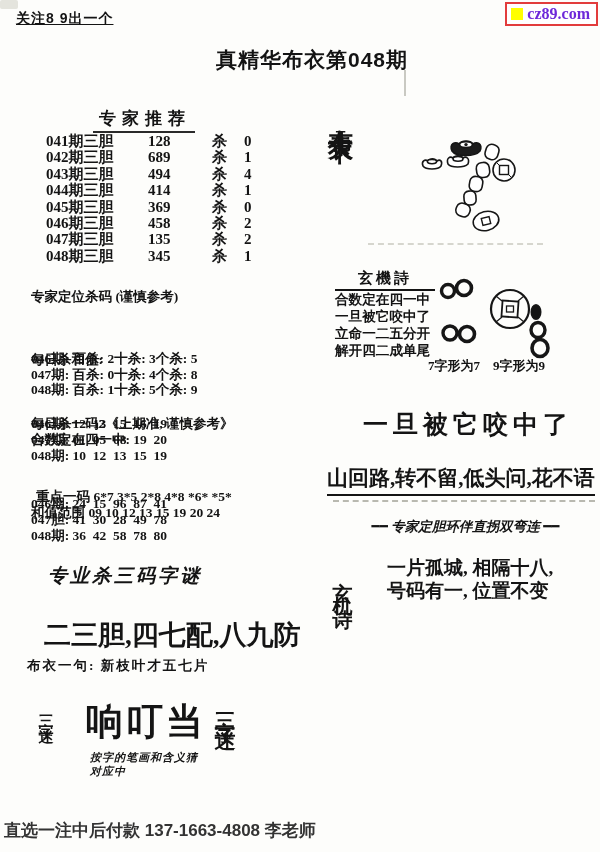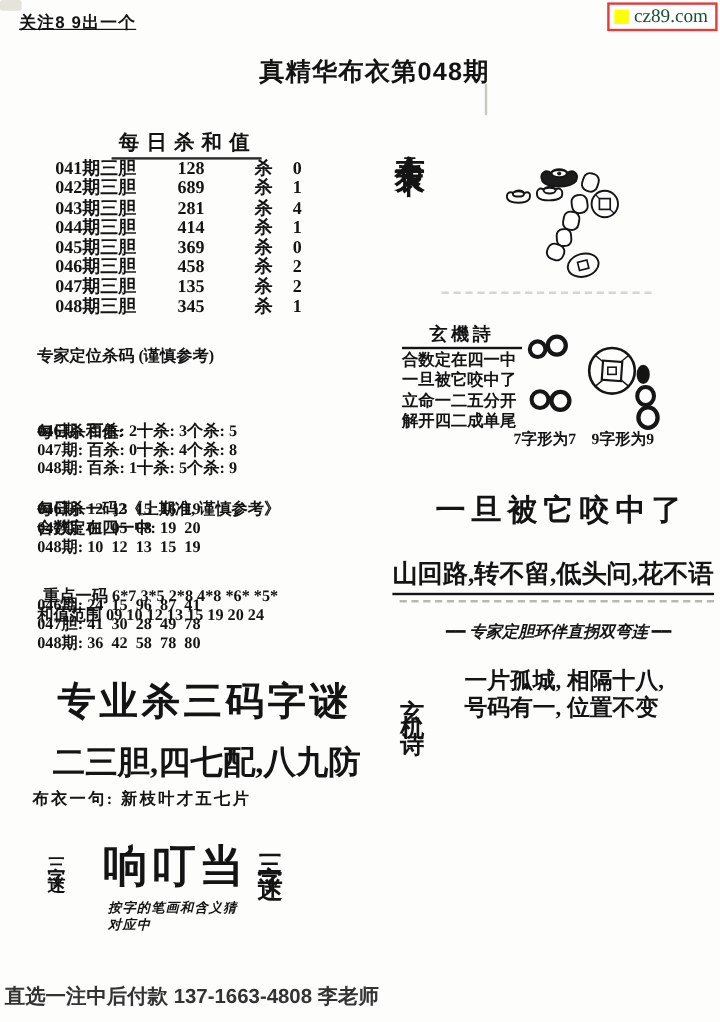--- a/index.html
+++ b/index.html
@@ -6,21 +6,21 @@
   .page{position:relative;width:600px;height:852px;background:#fdfdfb;overflow:hidden;
         font-family:"Liberation Serif","DejaVu Serif",serif;color:#141414;}
   .abs{position:absolute;}
 
   
   .focus-note{left:16px;top:10px;font-family:"Liberation Sans","DejaVu Sans",sans-serif;
               font-size:14px;font-weight:bold;text-decoration:underline;letter-spacing:1px;}
   .site-badge{right:2px;top:2px;display:flex;align-items:center;gap:4px;
               border:2px solid #e23c3c;padding:1px 6px 1px 4px;background:#fff;}
   .site-badge .sq{width:12px;height:12px;background:#ffff00;display:inline-block;}
-  .site-badge .nm{color:#14532d;font-size:16px;font-weight:normal;}
+  .site-badge .nm{color:#6d28d9;font-size:16px;font-weight:bold;}
   .page-title{left:12px;top:46px;width:600px;text-align:center;
               font-family:"Liberation Sans","DejaVu Sans",sans-serif;
               font-size:21px;font-weight:bold;letter-spacing:1px;}
 
   
   .art1{left:404px;top:70px;width:2px;height:26px;background:#c9c9c2;}
   .art2{left:0;top:0;width:18px;height:9px;background:#d8d8d0;opacity:.7;border-radius:2px;}
   .art3{left:368px;top:243px;width:175px;border-top:2px dashed #d6d6ce;}
   .dotted-div{left:333px;top:500px;width:262px;border-top:2px dashed #b9b9b0;}
 
@@ -35,21 +35,21 @@
   .small-block{font-size:13.5px;font-weight:bold;line-height:15.4px;white-space:pre;}
   .pk-title{left:31px;top:289px;}
   .pk-rows{left:31px;top:305px;}
   .dks-title{left:31px;top:352px;}
   .dks-rows{left:31px;top:368px;line-height:16px;}
   .dk1{left:31px;top:416px;}
   .dkt-title{left:31px;top:432px;}
   .dkt-rows{left:31px;top:448px;line-height:16px;}
   .key-one{left:36px;top:489px;}
   .sum-range{left:31px;top:505px;}
-  .sanma-title{left:48px;top:563px;font-size:32px;font-weight:bold;letter-spacing:3px;}
+  .sanma-title{left:48px;top:563px;font-size:19px;font-weight:bold;letter-spacing:3px;font-style:italic;}
   .sanma-line{left:44px;top:617px;font-size:27px;font-weight:bold;}
   .buyi-sent{left:27px;top:657px;font-size:13.5px;font-weight:bold;letter-spacing:2px;}
   .vert{writing-mode:vertical-rl;text-orientation:upright;}
   .riddle-left{left:36px;top:703px;font-size:15px;font-weight:bold;letter-spacing:7px;}
   .riddle-word{left:86px;top:697px;font-size:37px;font-weight:bold;letter-spacing:3px;}
   .riddle-hint{left:90px;top:750px;font-size:11px;font-weight:bold;line-height:14px;
                letter-spacing:1px;font-style:italic;}
   .riddle-right{left:211px;top:695px;font-size:21px;font-weight:bold;letter-spacing:9px;}
 
   
@@ -82,40 +82,40 @@
   <div class="abs art3"></div>
   <div class="abs dotted-div"></div>
 
   <div class="abs focus-note">关注8 9出一个</div>
   <div class="abs site-badge">
     <span class="sq"></span>
     <span class="nm">cz89.com</span>
   </div>
   <div class="abs page-title">真精华布衣第048期</div>
 
-  <div class="abs er-head">每日杀和值</div>
+  <div class="abs er-head">专家推荐</div>
   <div class="abs er-list">
 
       <div class="er-row">
         <span class="er-issue">041期三胆</span>
         <span class="er-nums">128</span>
         <span class="er-kill">杀</span>
         <span class="er-killnum">0</span>
       </div>
 
       <div class="er-row">
         <span class="er-issue">042期三胆</span>
         <span class="er-nums">689</span>
         <span class="er-kill">杀</span>
         <span class="er-killnum">1</span>
       </div>
 
       <div class="er-row">
         <span class="er-issue">043期三胆</span>
-        <span class="er-nums">281</span>
+        <span class="er-nums">494</span>
         <span class="er-kill">杀</span>
         <span class="er-killnum">4</span>
       </div>
 
       <div class="er-row">
         <span class="er-issue">044期三胆</span>
         <span class="er-nums">414</span>
         <span class="er-kill">杀</span>
         <span class="er-killnum">1</span>
       </div>

